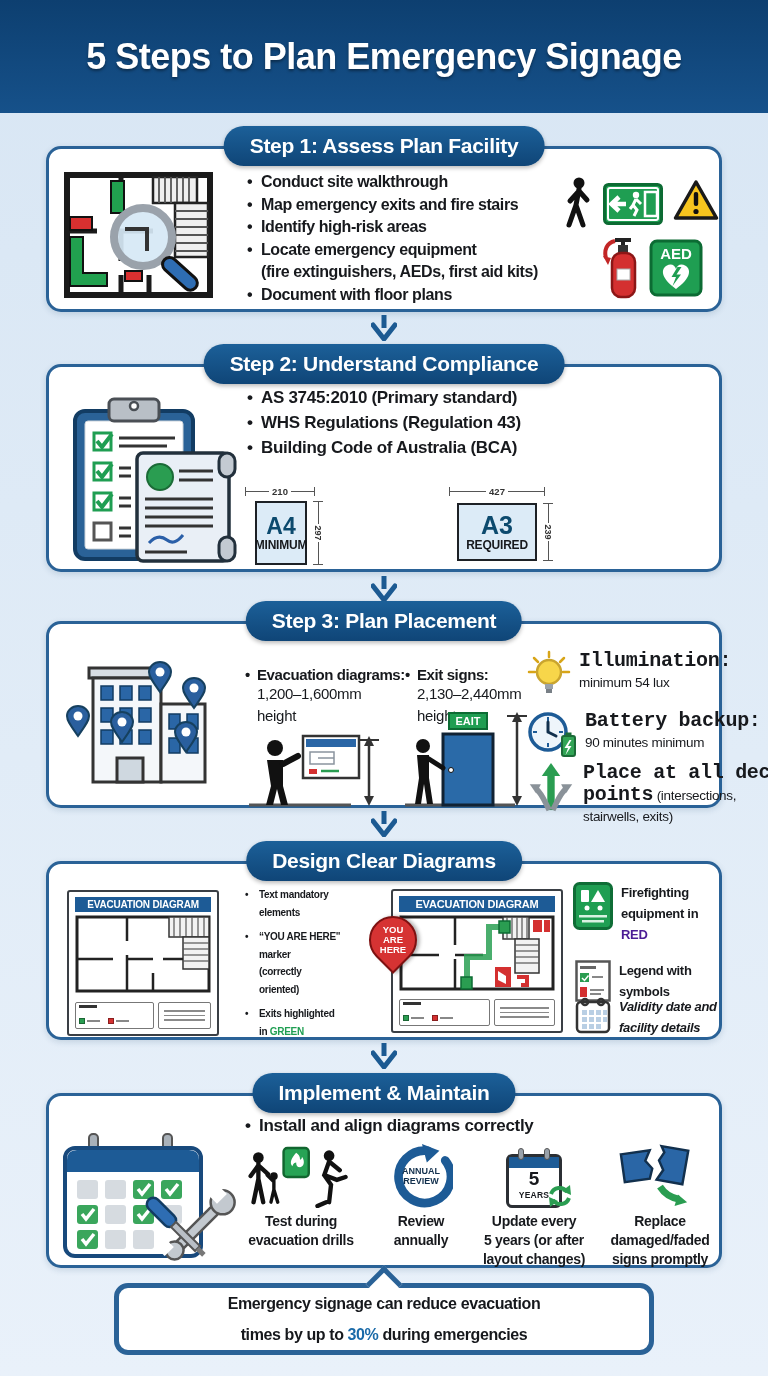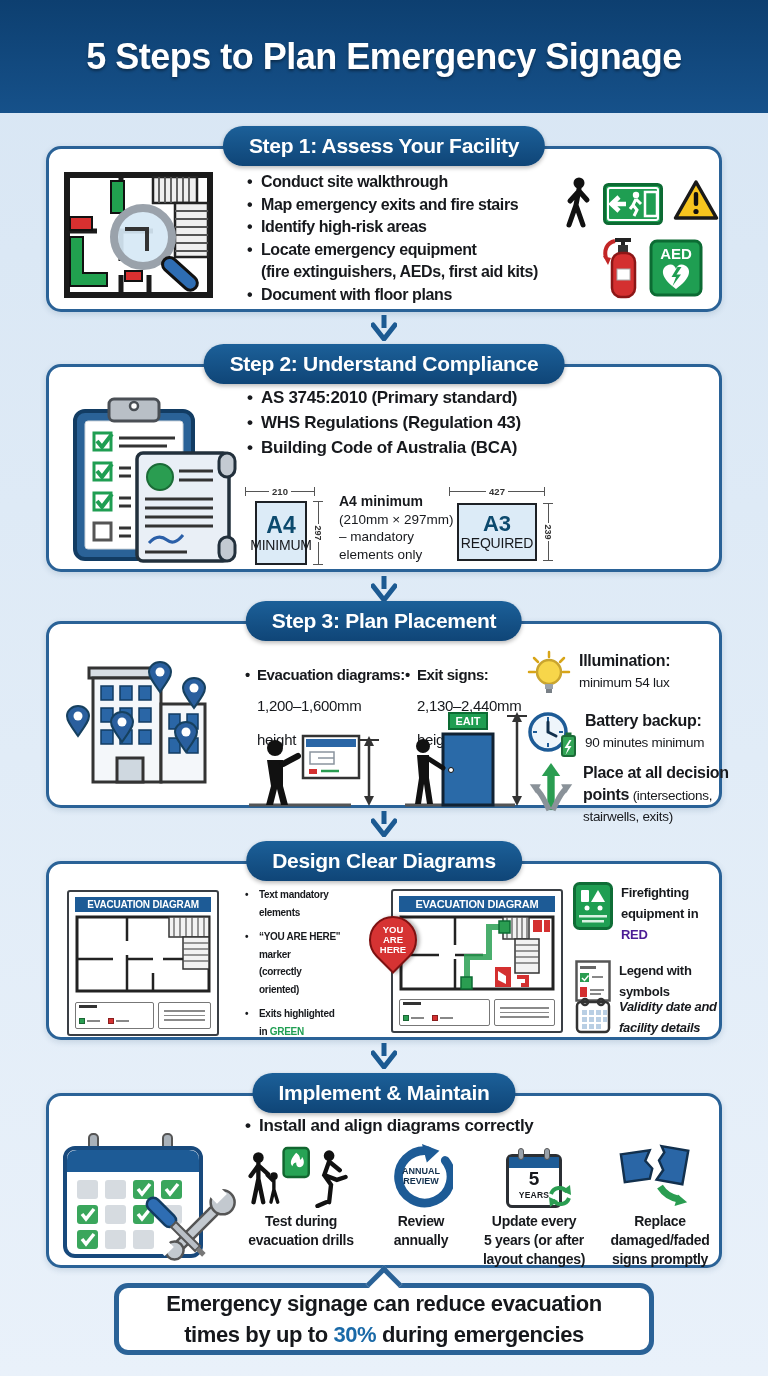--- a/index.html
+++ b/index.html
@@ -33,39 +33,39 @@
   .blist div.nd::before { content:""; }
   .b1 { font-size:16px; line-height:22.5px; letter-spacing:-0.4px; }
   .b2 { font-size:17px; line-height:25px; letter-spacing:-0.3px; }
   .b4 { font-size:10px; line-height:17.5px; letter-spacing:-0.3px; }
   .gap { height:7px; }
   .grn { color:#1f9e52; } .red { color:#4c1d95; } .blu { color:#1a6aa8; }
   
   .sizebox { position:absolute; background:#dcebf7; border:2px solid #1d2126;
     display:flex; flex-direction:column; align-items:center; justify-content:center; }
   .sizebox .big { font-weight:bold; color:#0c4a6e; line-height:1; }
-  .sizebox .sml { font-size:14px; font-weight:normal; letter-spacing:-0.2px; }
+  .sizebox .sml { font-size:12px; font-weight:bold; letter-spacing:-0.2px; }
   .wdim { position:absolute; display:flex; align-items:center; font-size:9.5px; font-weight:bold; color:#333;
     border-left:1.5px solid #555; border-right:1.5px solid #555; height:9px; }
   .wdim .ln { flex:1; height:0; border-top:1.5px solid #555; }
   .wdim .num { padding:0 3px; line-height:9px; }
   .hdim { position:absolute; display:flex; flex-direction:column; align-items:center;
     font-size:9px; font-weight:bold; color:#333; width:10px;
     border-top:1.5px solid #555; border-bottom:1.5px solid #555; }
   .hdim .ln { flex:1; width:0; border-left:1.5px solid #555; }
   .hdim .num { transform:rotate(90deg); line-height:10px; padding:4px 0; }
   .sizetext { position:absolute; font-size:13.5px; line-height:17.5px; white-space:nowrap; }
   .sizetext .hd { font-size:14px; font-weight:bold; }
   
   .colhead { font-weight:bold; font-size:15px; letter-spacing:-0.4px; white-space:nowrap; position:relative; padding-left:12px; }
   .colhead::before { content:"•"; position:absolute; left:0; }
-  .colline { font-size:15px; letter-spacing:-0.3px; padding-left:12px; line-height:22px; white-space:nowrap;margin-top:12px; }
+  .colline { font-size:15px; letter-spacing:-0.3px; padding-left:12px; line-height:22px; white-space:nowrap; }
   .fact { position:absolute; display:flex; gap:8px; }
   .fact .ftxt { font-size:13.5px; line-height:21px; letter-spacing:-0.3px; white-space:nowrap; }
-  .fact .ftxt b { font-size:16px; }
+  .fact .ftxt b { font-size:20px;font-family:Liberation Mono, monospace; }
   
   .evac-card { position:absolute; background:#fff; border:2.5px solid #3a3f45; border-radius:3px; }
   .evac-head { margin:5px 6px 3px; background:#1d5b96; color:#fff; font-weight:bold;
     text-align:center; font-size:10px; letter-spacing:-0.2px; padding:2px 0; white-space:nowrap; }
   .evac-plan { display:flex; justify-content:center; }
   .evac-legend { position:absolute; left:6px; right:6px; bottom:5px; height:27px; display:flex; gap:4px; }
   .leg-main { flex:1.7; border:1px solid #777; border-radius:2px; padding:2px 3px; overflow:hidden; }
   .leg-title { width:18px; height:2.5px; background:#333; margin-bottom:2px; }
   .lg { display:inline-flex; align-items:center; gap:2px; margin:0 4px 2px 0; }
   .sq { width:6px; height:6px; border:1px solid rgba(0,0,0,.35); }
@@ -91,34 +91,34 @@
   .cal5 .chd { height:11px; background:#1d5b96; border-radius:1px 1px 0 0; }
   .cal5 .peg { position:absolute; top:-9px; width:6px; height:12px; background:#98a1aa; border:1.5px solid #555; border-radius:3px; }
   .cal5 .p1 { left:9px; } .cal5 .p2 { right:9px; }
   .cal5 .n5 { font-size:19px; font-weight:bold; line-height:22px; text-align:center; }
   .cal5 .yrs { font-size:8.5px; font-weight:bold; text-align:center; letter-spacing:0.2px; }
   .cal5 svg { position:absolute; right:-16px; bottom:-6px; }
   
   .footer { position:absolute; left:114px; top:1283px; width:540px; height:72px; background:#fff;
     border:5px solid #2a6297; border-radius:14px; z-index:2;
     display:flex; flex-direction:column; align-items:center; justify-content:center; }
-  .footer div { font-size:22px; font-weight:bold; line-height:31px; letter-spacing:-0.4px; color:#16181c; white-space:nowrap; }
+  .footer div { font-size:16px; font-weight:bold; line-height:31px; letter-spacing:-0.4px; color:#16181c; white-space:nowrap; }
   .notch { position:absolute; left:50%; top:1271px; margin-left:-13px; width:26px; height:26px;
     background:#fff; border-top:5px solid #2a6297; border-left:5px solid #2a6297;
     transform:rotate(45deg); z-index:3; }
   svg { display:block; }
 </style>
 </head>
 <body>
 
 <div class="hdr">
   <h1>5 Steps to Plan Emergency Signage</h1>
 </div>
 
-<div class="pill" style="top:126px;"><span>Step 1: Assess Your Facility</span></div>
+<div class="pill" style="top:126px;"><span>Step 1: Assess Plan Facility</span></div>
 <div class="card" style="top:146px;height:166px;">
   <svg class="abs" style="left:14px;top:22px;" width="152" height="128" viewBox="0 0 152 128">
     <rect x="4" y="4" width="143" height="120" fill="#fff" stroke="#1a1a1a" stroke-width="6"></rect>
     <rect x="90" y="6" width="44" height="26" fill="#efefef" stroke="#222" stroke-width="2.5"></rect>
     <g stroke="#555" stroke-width="1.8">
         <line x1="96" y1="6" x2="96" y2="32"></line>
         <line x1="102" y1="6" x2="102" y2="32"></line>
         <line x1="108" y1="6" x2="108" y2="32"></line>
         <line x1="114" y1="6" x2="114" y2="32"></line>
         <line x1="120" y1="6" x2="120" y2="32"></line>
@@ -248,34 +248,28 @@
   </div>
   <div class="sizebox" style="left:206px;top:134px;width:52px;height:64px;">
     <span class="big" style="font-size:23px;">A4</span>
     <span class="sml">MINIMUM</span>
   </div>
   <div class="hdim" style="left:264px;top:134px;height:64px;">
     <span class="ln"></span>
       <span class="num">297</span>
       <span class="ln"></span>
   </div>
-  <div class="sizetext" style="left:290px;top:126px;">
-    <div class="hd">A4 minimum</div>
-    <div>(210mm × 297mm)</div>
-    <div>– mandatory</div>
-    <div>elements only</div>
-  </div>
 
   <div class="wdim" style="left:400px;top:120px;width:96px;">
     <span class="ln"></span>
       <span class="num">427</span>
       <span class="ln"></span>
   </div>
   <div class="sizebox" style="left:408px;top:136px;width:80px;height:58px;">
-    <span class="big" style="font-size:22px;">A3</span>
+    <span class="big" style="font-size:25px;">A3</span>
     <span class="sml">REQUIRED</span>
   </div>
   <div class="hdim" style="left:494px;top:136px;height:58px;">
     <span class="ln"></span>
       <span class="num">239</span>
       <span class="ln"></span>
   </div>
 </div>
 <svg class="flow" style="top:576px;" viewBox="0 0 26 26">
   <path d="M13 0 V13" stroke="#1c5a92" stroke-width="5"></path>

